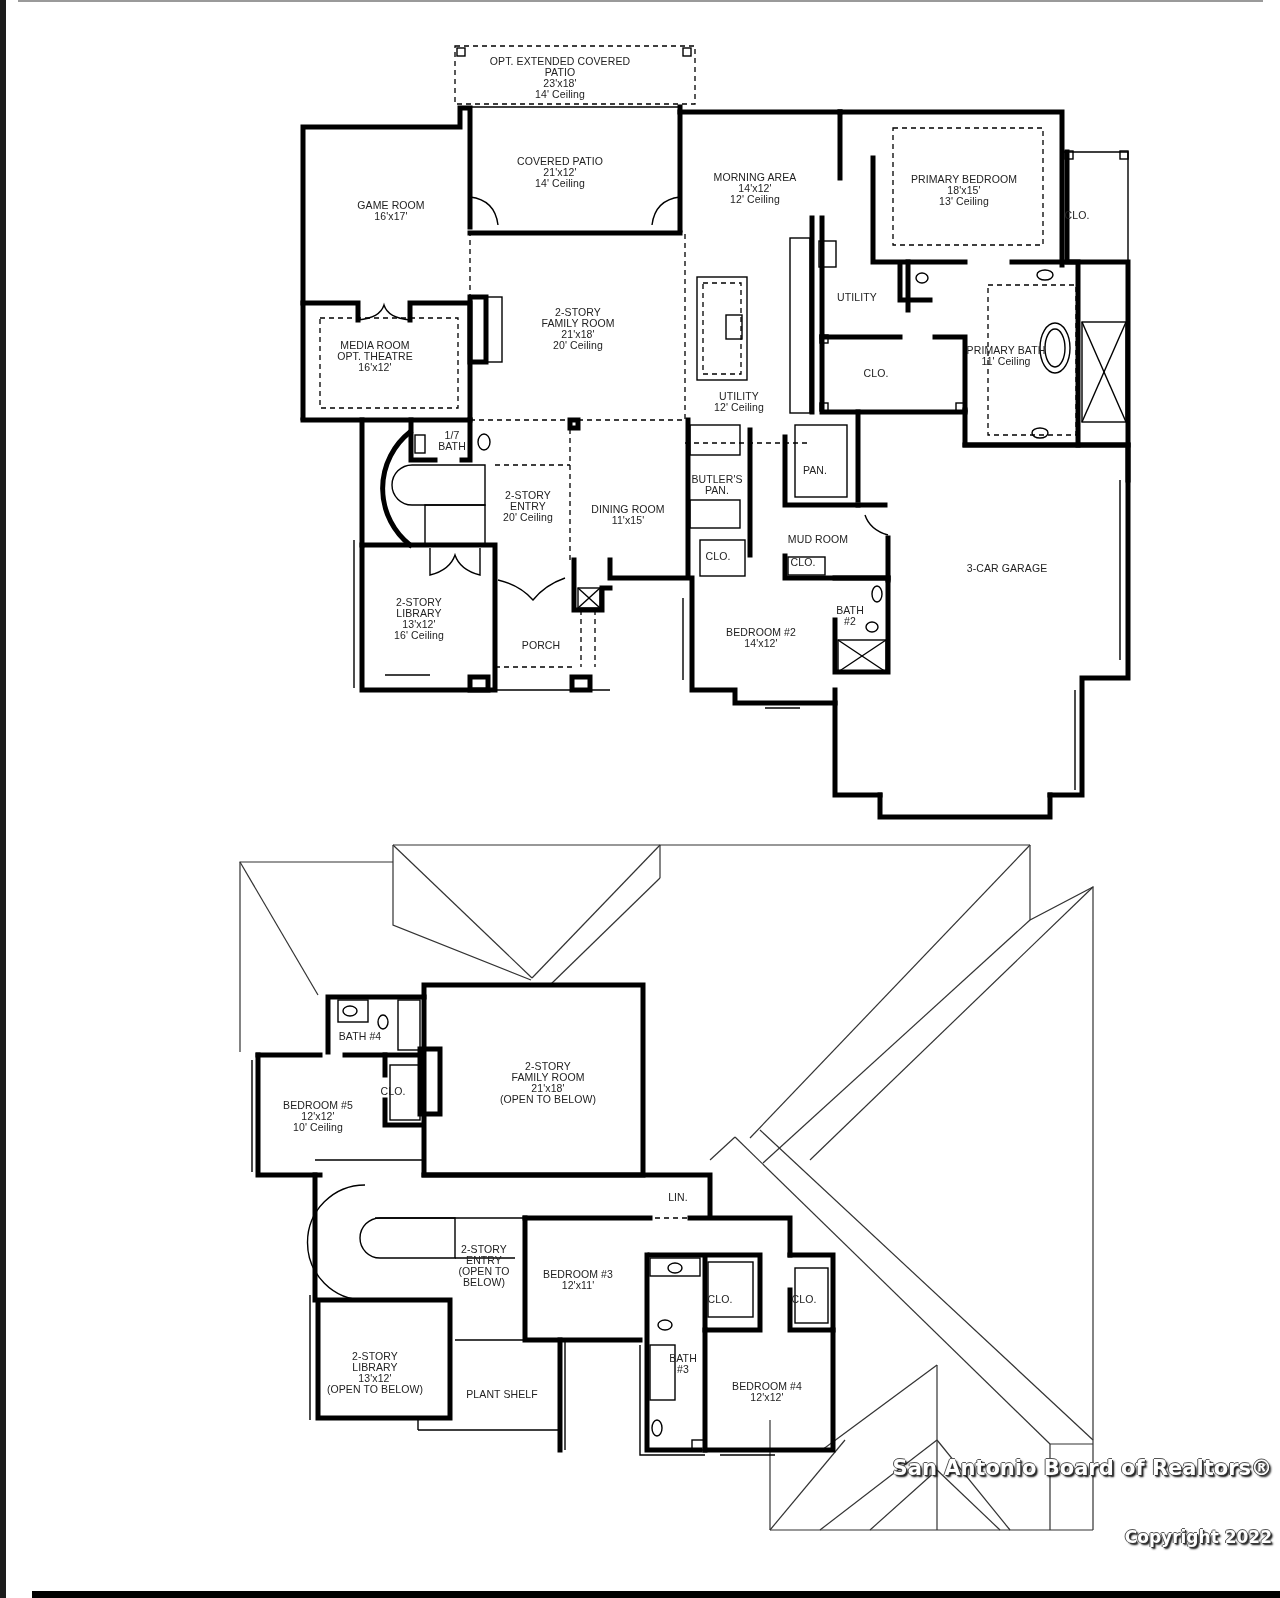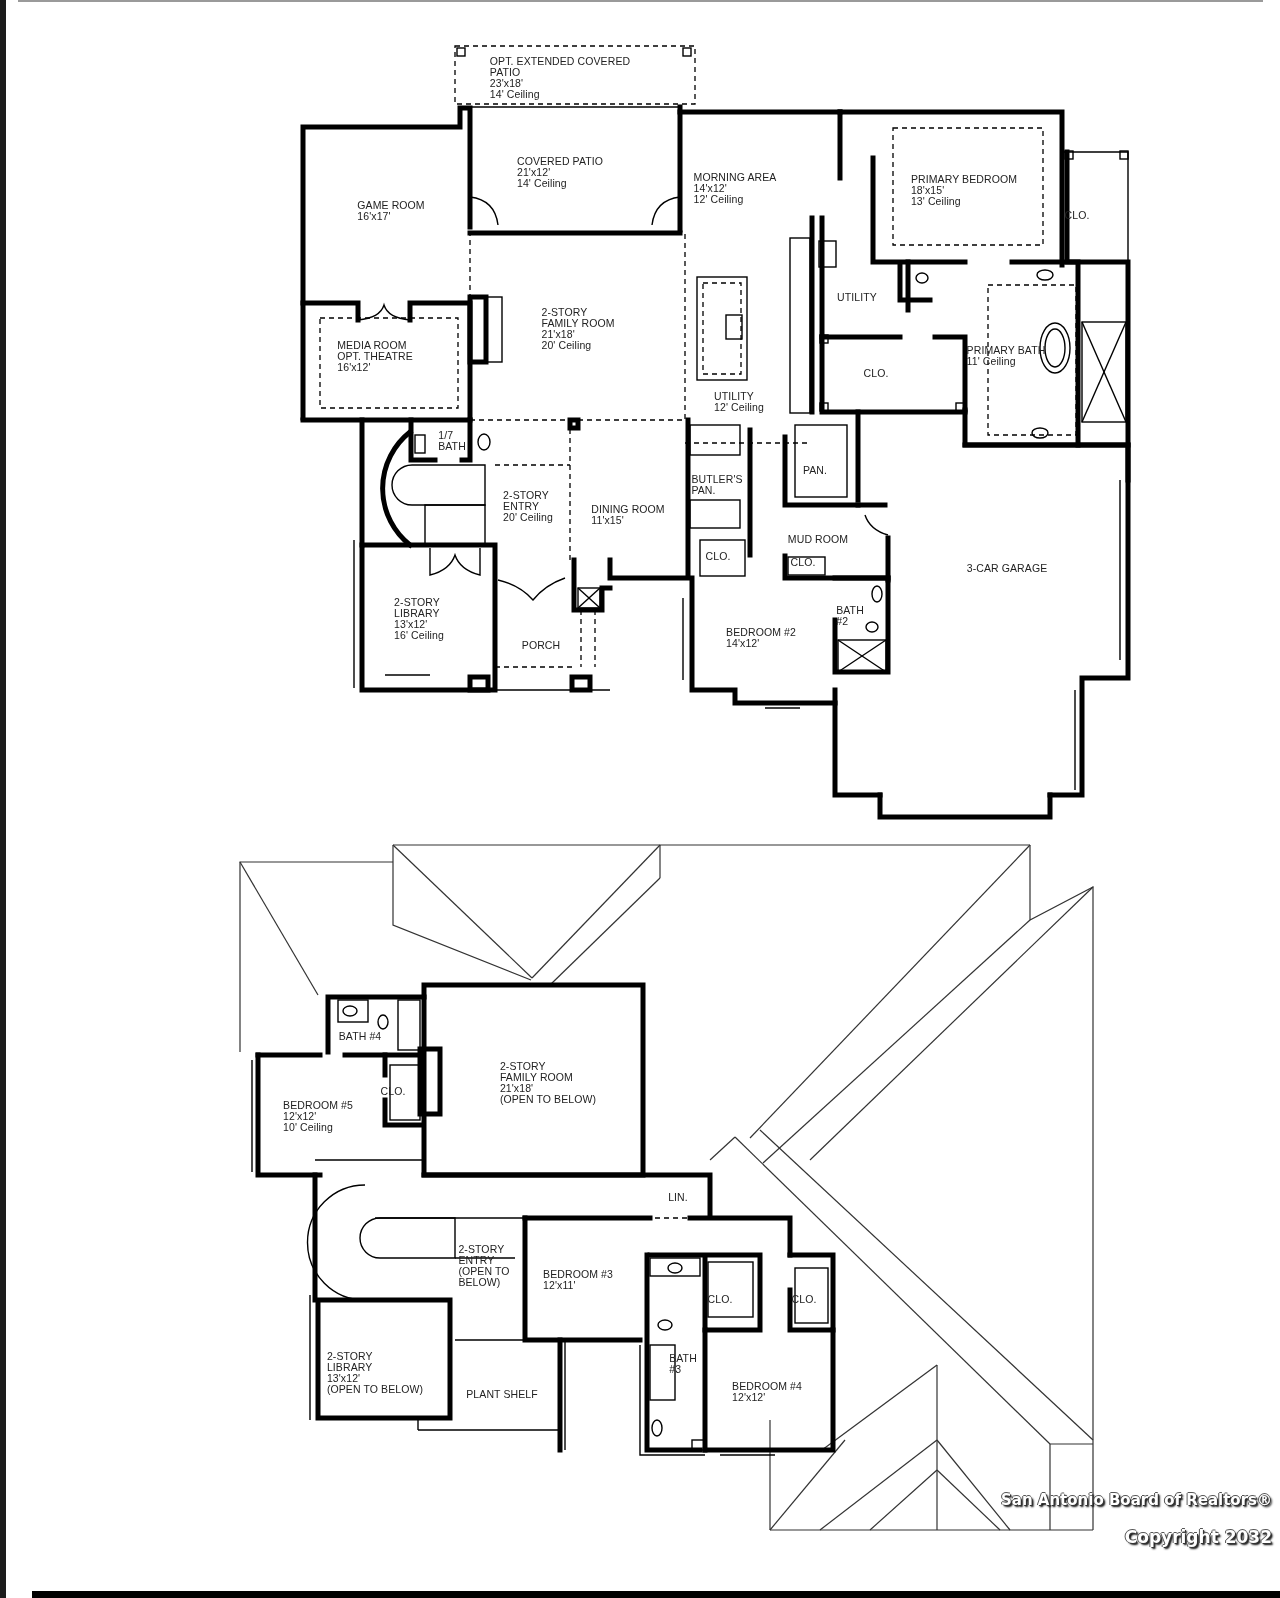--- a/index.html
+++ b/index.html
@@ -5,26 +5,26 @@
   html, body { margin:0; padding:0; background:#ffffff; }
   body { width:1280px; height:1598px; position:relative; overflow:hidden; font-family:"Liberation Sans", sans-serif; }
   .left-bar { position:absolute; left:0; top:0; width:6px; height:1598px; background:#1c1c1c; }
   .top-rule { position:absolute; left:18px; top:0; width:1245px; height:2px; background:#9a9a9a; }
   .bottom-rule { position:absolute; left:32px; top:1591px; width:1248px; height:7px; background:#000; }
   svg.plan { position:absolute; left:0; top:0; }
   .w { stroke:#000; stroke-width:5; fill:none; stroke-linecap:square; }
   .t { stroke:#000; stroke-width:1.4; fill:none; }
   .d { stroke:#000; stroke-width:1.3; fill:none; stroke-dasharray:5 4; }
   .roof { stroke:#333; stroke-width:1.2; fill:none; }
-  .lbl { position:absolute; font-size:10.5px; line-height:11px; color:#222; transform:translateX(-50%); white-space:nowrap; letter-spacing:0.1px; }
+  .lbl { position:absolute; text-align:center; font-size:10.5px; line-height:11px; color:#222; transform:translateX(-50%); white-space:nowrap; letter-spacing:0.1px; }
   .lbl span { display:block; }
   .copyright { position:absolute; right:8px; text-align:right; font-family:"DejaVu Sans", sans-serif; font-weight:bold; color:#fff;
                text-shadow: 1px 1px 0 #333, -1px 0 0 #555, 0 -1px 0 #555, 2px 2px 2px #000; }
   .c1 { top:1527px; font-size:17px; }
-  .c2 { top:1491px; font-size:15px; }
+  .c2 { top:1456px; font-size:21px; }
 </style>
 </head>
 <body>
 
 <div class="left-bar"></div>
 <div class="top-rule"></div>
 
 <svg class="plan" width="1280" height="1598" viewBox="0 0 1280 1598">
 
   <g>
@@ -267,21 +267,21 @@
       <span>MEDIA ROOM</span>
       <span>OPT. THEATRE</span>
       <span>16'x12'</span>
     </div>
     <div class="lbl" style="left: 578px; top: 307px;">
       <span>2-STORY</span>
       <span>FAMILY ROOM</span>
       <span>21'x18'</span>
       <span>20' Ceiling</span>
     </div>
-    <div class="lbl" style="left: 735px; top: 172px;">
+    <div class="lbl" style="left: 755px; top: 172px;">
       <span>MORNING AREA</span>
       <span>14'x12'</span>
       <span>12' Ceiling</span>
     </div>
     <div class="lbl" style="left: 739px; top: 391px;">
       <span>UTILITY</span>
       <span>12' Ceiling</span>
     </div>
     <div class="lbl" style="left: 964px; top: 174px;">
       <span>PRIMARY BEDROOM</span>
@@ -400,16 +400,16 @@
     <div class="lbl" style="left: 683px; top: 1353px;">
       <span>BATH</span>
       <span>#3</span>
     </div>
     <div class="lbl" style="left: 767px; top: 1381px;">
       <span>BEDROOM #4</span>
       <span>12'x12'</span>
     </div>
   </div>
 
-<div class="copyright c1">Copyright 2032</div>
+<div class="copyright c1">Copyright 2022</div>
 <div class="copyright c2">San Antonio Board of Realtors®</div>
 
 <div class="bottom-rule"></div>
 
 </body></html>

